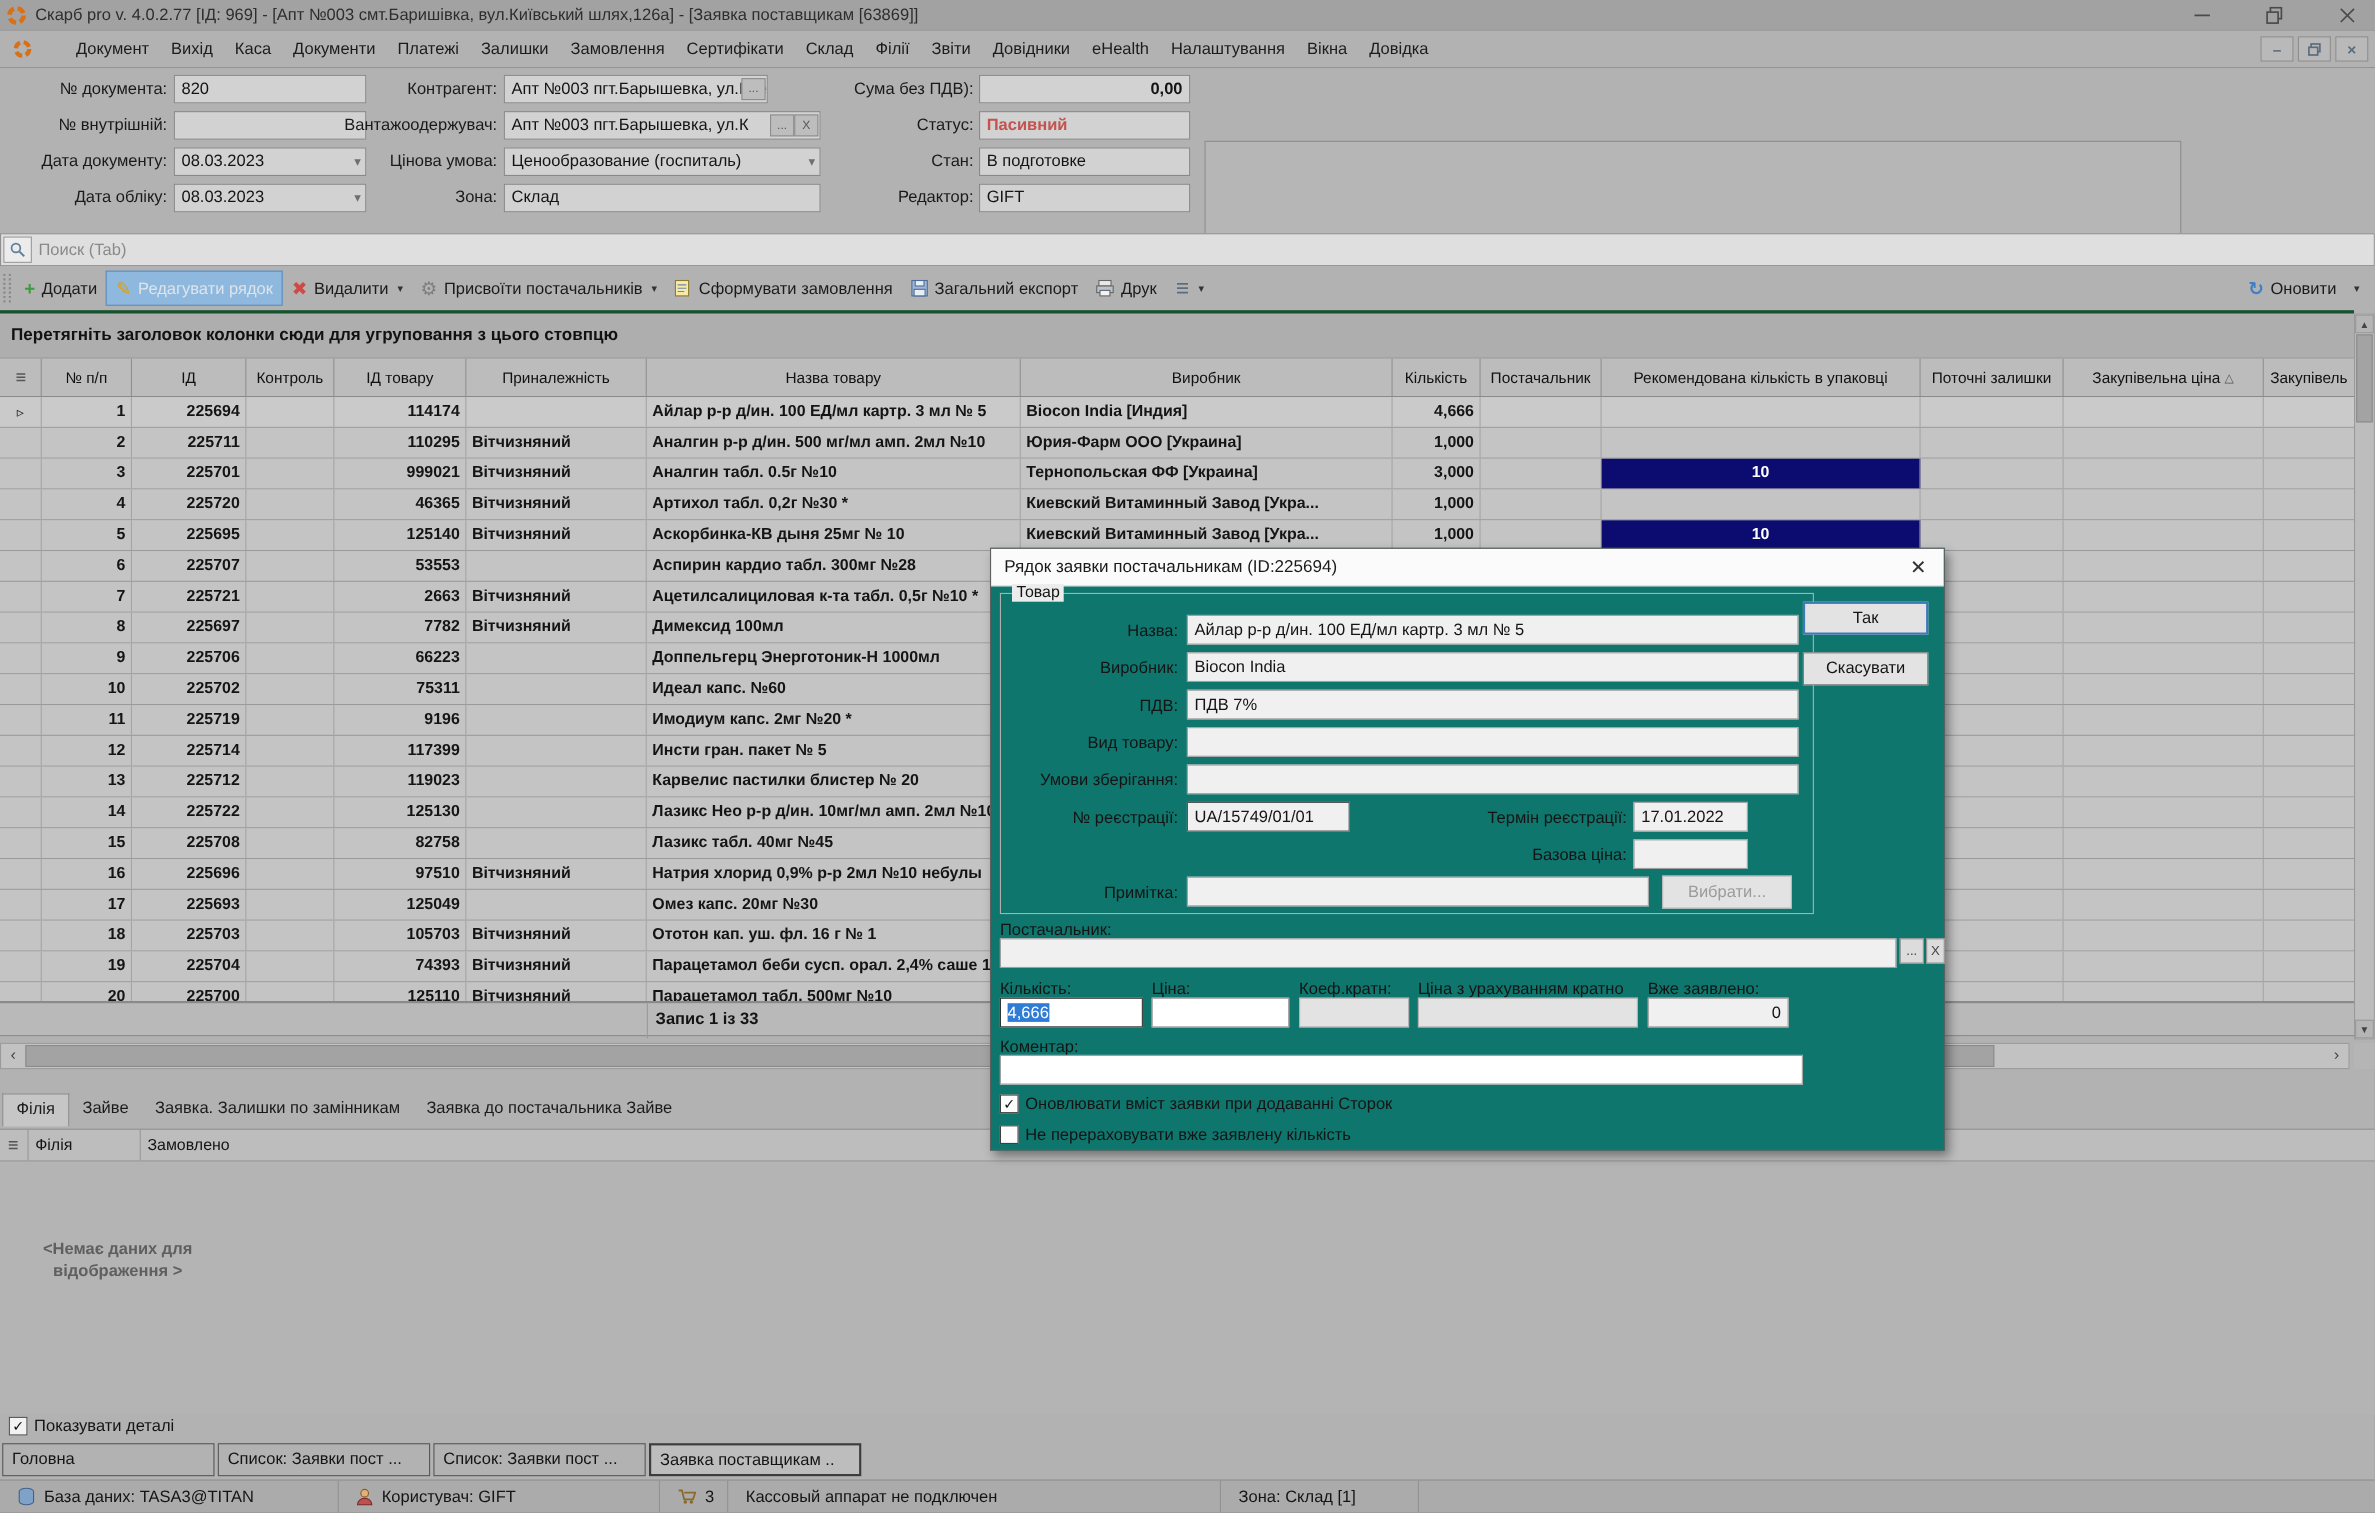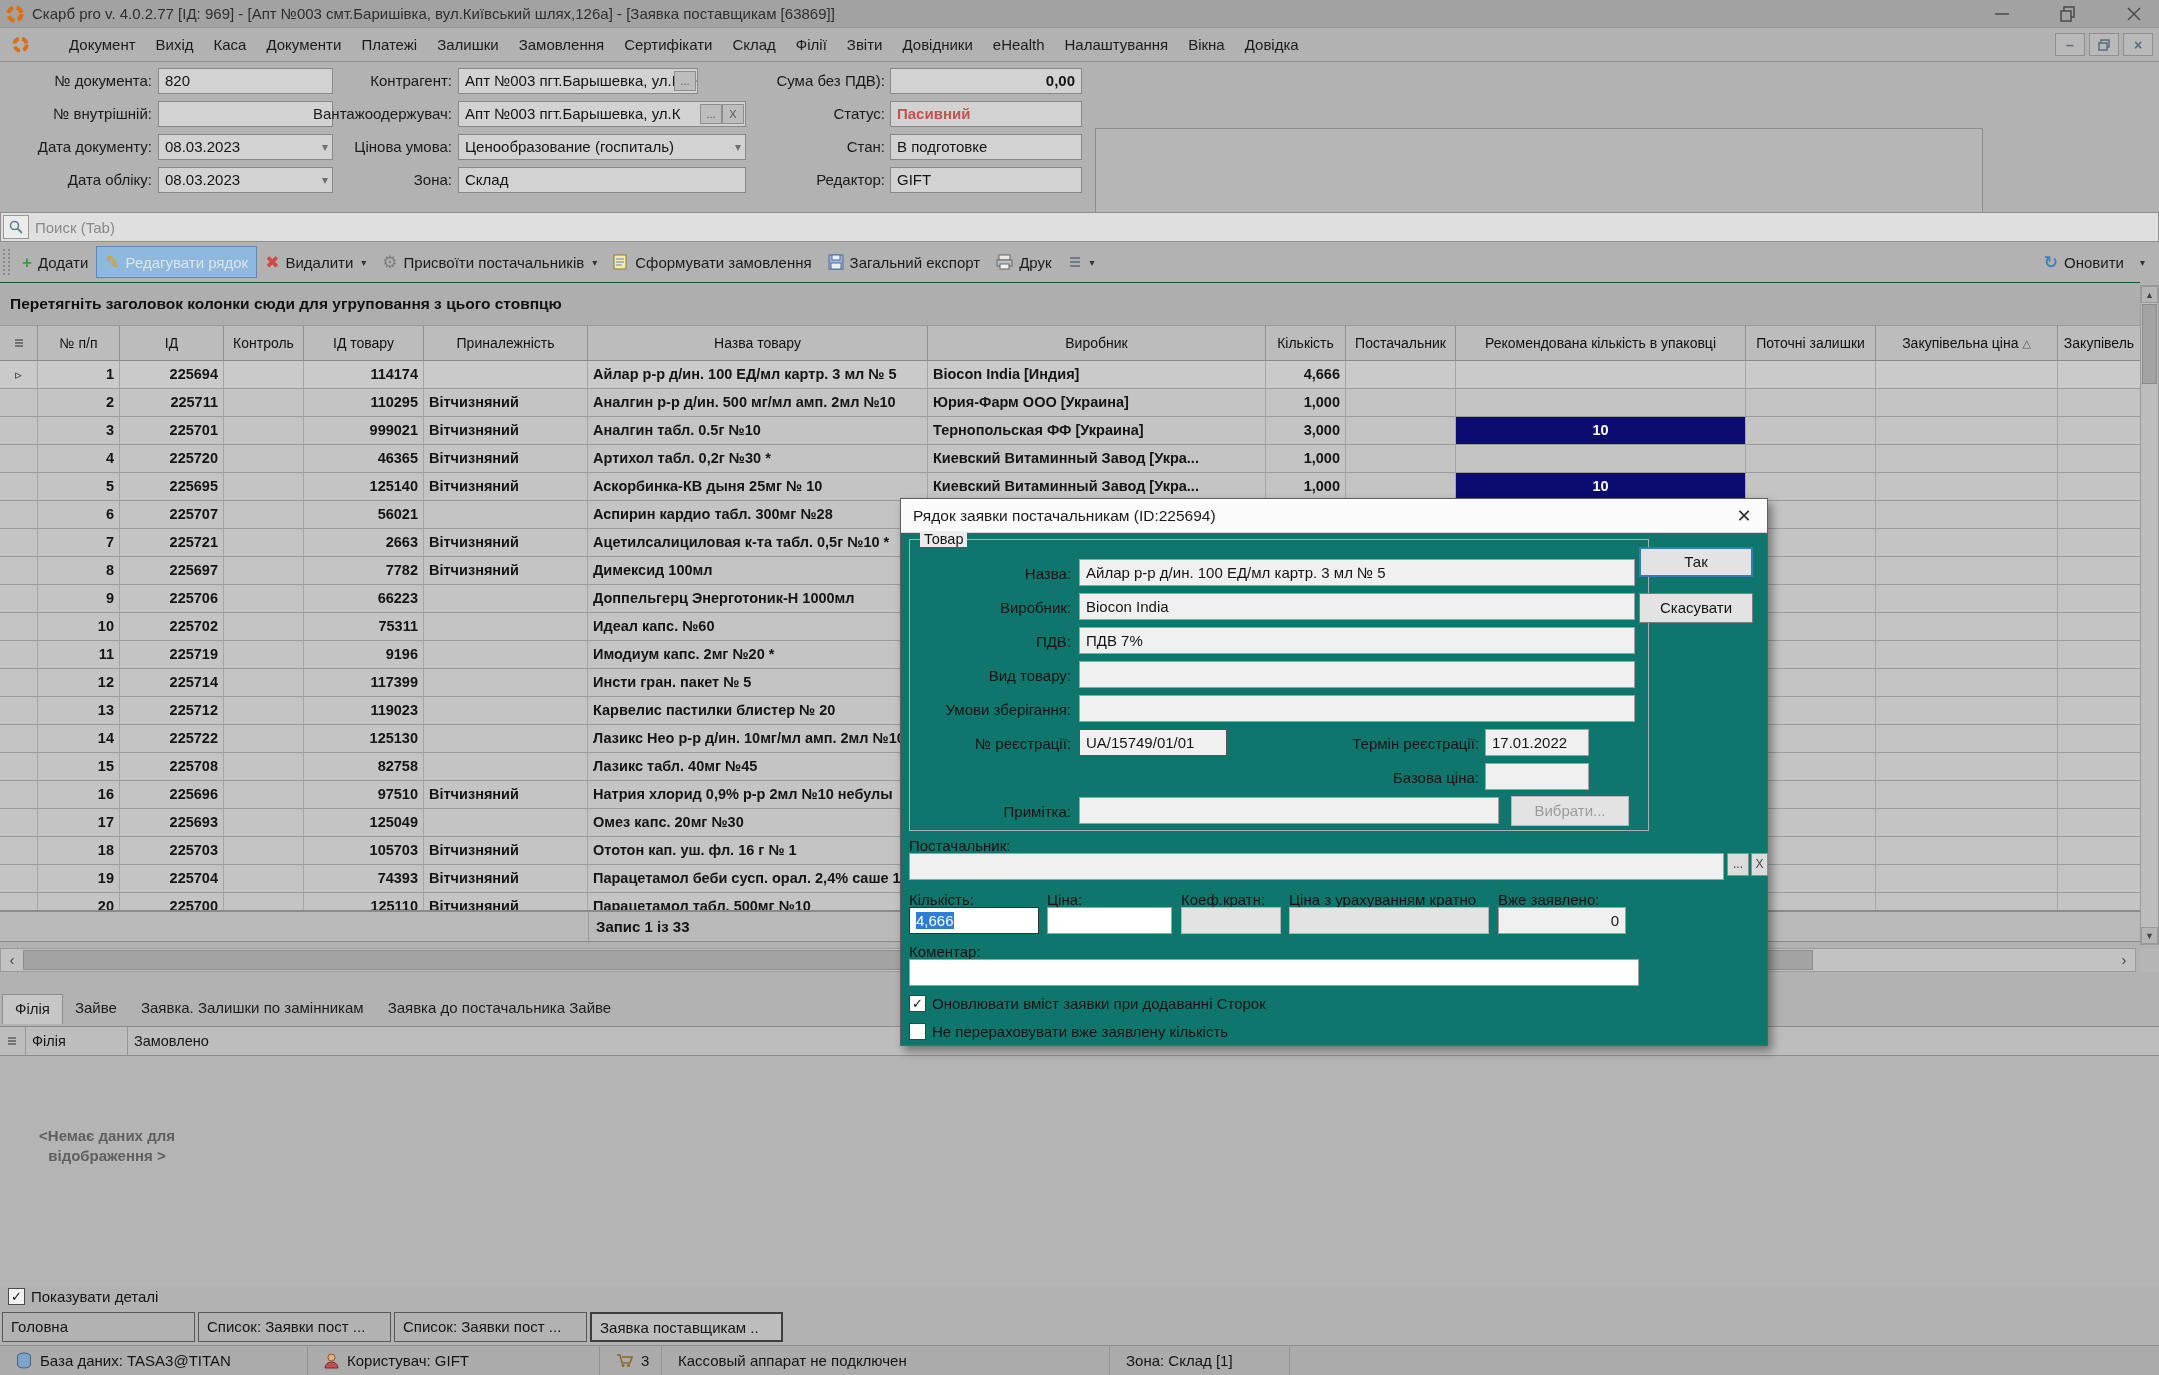--- a/index.html
+++ b/index.html
@@ -42,21 +42,21 @@
   .tbtn.active { background:#8fb8de; border:1px solid #5c8ab8; color:#dde4eb;}
   .drop { font-size:10px; color:#333; margin-left:2px;}
   .tb-right { position:absolute; right:14px; display:flex; align-items:center; gap:6px; color:#1b1b1b;}
   .ic-plus { color:#3b9c3b; font-weight:bold; font-size:21px;}
   .ic-pencil { color:#d8a018; }
   .ic-del { color:#cf4a45; }
   .ic-gear { color:#7d7d7d; }
   .ic-refresh { color:#3f7fc4; font-weight:bold; font-size:19px;}
   
   .grid { position:absolute; left:0; top:282px; width:2140px; }
-  .grouprow { height:44px; background:#aeaeae; border-top:1px solid #14532d; border-bottom:1px solid #989898; display:flex; align-items:center; padding-left:10px; font-weight:bold; font-size:15.5px; color:#111;}
+  .grouprow { height:44px; background:#aeaeae; border-top:3px solid #14532d; border-bottom:1px solid #989898; display:flex; align-items:center; padding-left:10px; font-weight:bold; font-size:15.5px; color:#111;}
   .hdr { display:flex; height:35px; background:#bcbcbc; border-bottom:1px solid #8a8a8a;}
   .hdr .cell { border-right:1px solid #919191; display:flex; align-items:center; justify-content:center; font-size:14px; color:#111; overflow:hidden; white-space:nowrap;}
   .body { height:549px; overflow:hidden; background:#bcbcbc;}
   .row { display:flex; height:28px; background:#c4c4c4; border-bottom:1px solid #9b9b9b;}
   .row.current { background:#cacaca;}
   .row .cell { border-right:1px solid #a5a5a5; line-height:27px; font-weight:bold; font-size:14.5px; padding:0 5px; white-space:nowrap; overflow:hidden;}
   .cell.r { text-align:right;}
   .cell.c { text-align:center; padding:0;}
   .c0{width:38px;} .c1{width:82px;} .c2{width:104px;} .c3{width:80px;} .c4{width:120px;}
   .c5{width:164px;} .c6{width:340px;} .c7{width:338px;} .c8{width:80px;} .c9{width:110px;}
@@ -400,21 +400,21 @@
           <div class="cell c11"></div>
           <div class="cell c12"></div>
           <div class="cell c13"></div>
         </div>
 
         <div class="row">
           <div class="cell c0 c"><span class="marker"></span></div>
           <div class="cell c1 r">6</div>
           <div class="cell c2 r">225707</div>
           <div class="cell c3"></div>
-          <div class="cell c4 r">56021</div>
+          <div class="cell c4 r">53553</div>
           <div class="cell c5"></div>
           <div class="cell c6">Аспирин кардио табл. 300мг №28</div>
           <div class="cell c7"></div>
           <div class="cell c8 r"></div>
           <div class="cell c9"></div>
           <div class="cell c10"></div>
           <div class="cell c11"></div>
           <div class="cell c12"></div>
           <div class="cell c13"></div>
         </div>

